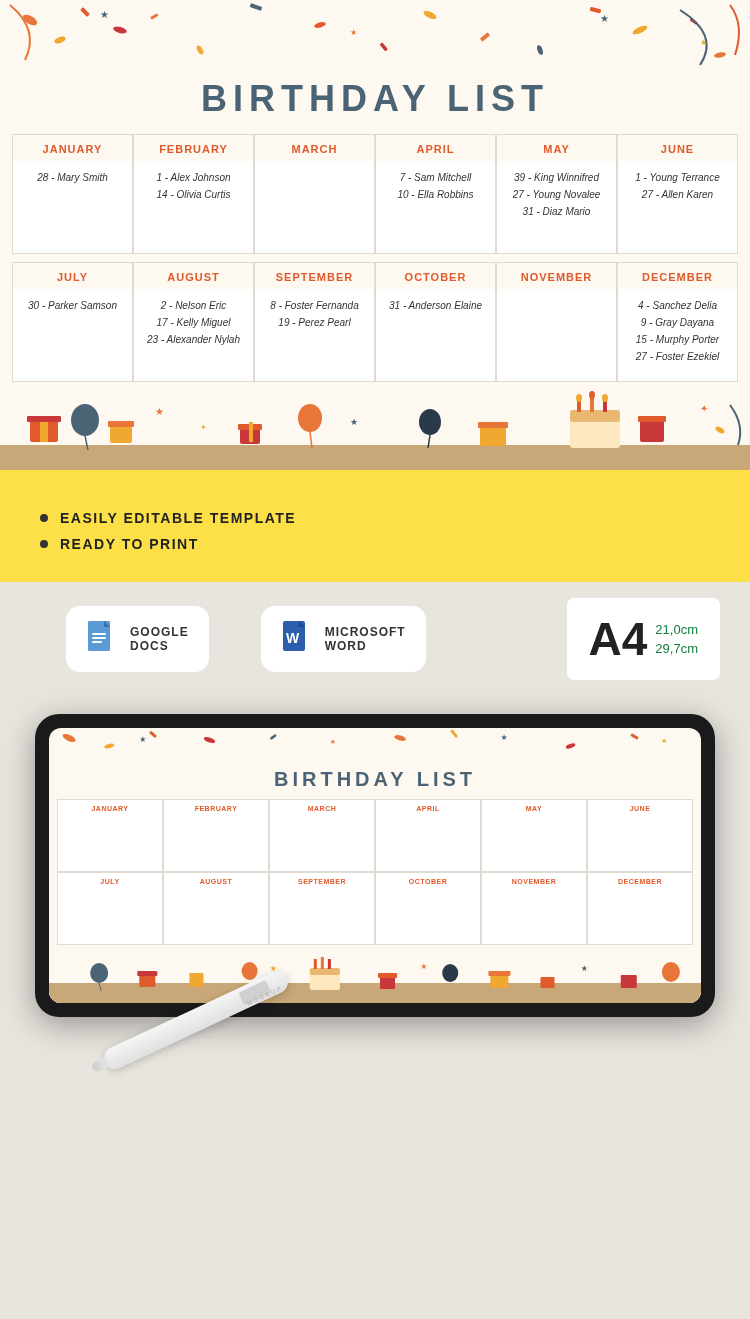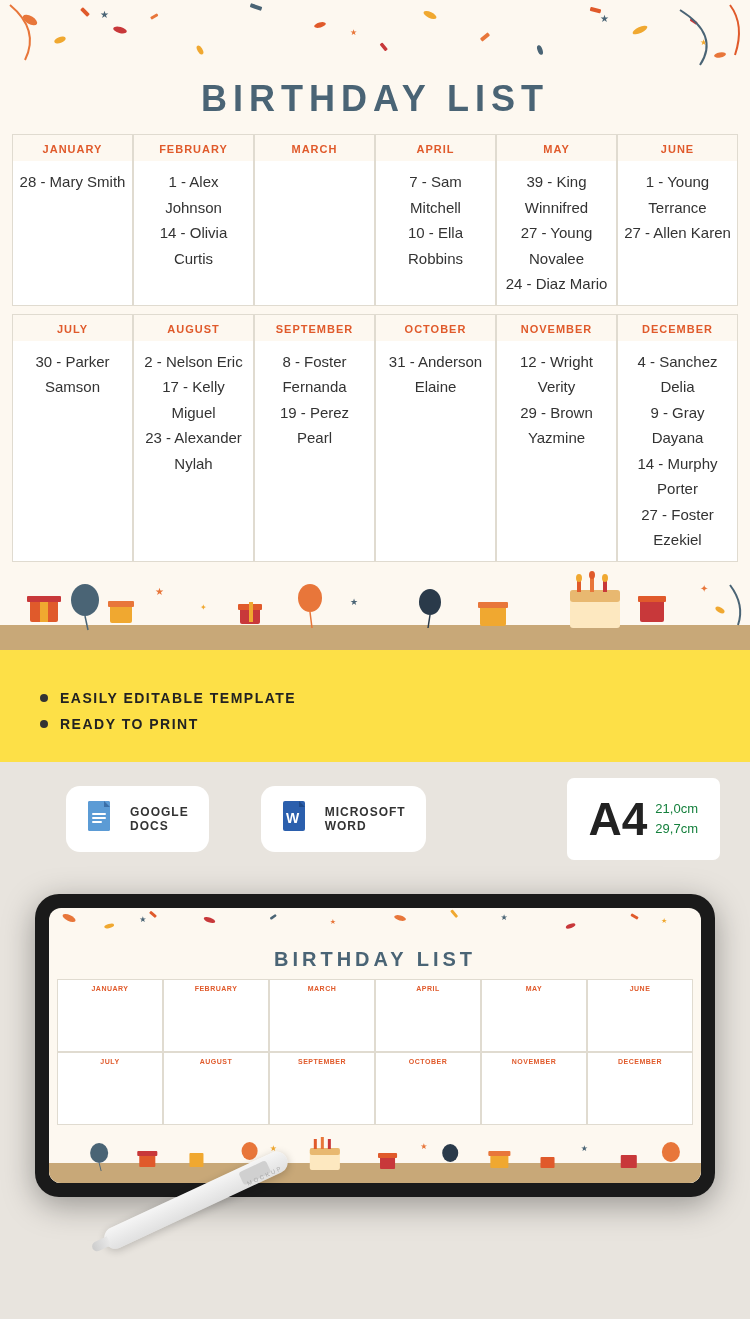--- a/index.html
+++ b/index.html
@@ -65,22 +65,23 @@
     .month-body {
       padding: 8px 6px;
       font-size: 10px;
       color: #333;
       line-height: 1.7;
       text-align: center;
     }
 
     .month-body .entry {
       display: block;
-      font-size: 15px;
+      font-size: 10px;
       color: #333;
+      font-style: italic;
     }
 
     .calendar-row {
       margin-bottom: 8px;
     }
 
     .party-bottom {
       width: 100%;
       height: 80px;
       background: linear-gradient(to bottom, #fdf8f0 0%, #fdf8f0 100%);
@@ -350,21 +351,21 @@
         <div class="month-body">
           <span class="entry">7 - Sam Mitchell</span>
           <span class="entry">10 - Ella Robbins</span>
         </div>
       </div>
       <div class="month-col">
         <div class="month-header">MAY</div>
         <div class="month-body">
           <span class="entry">39 - King Winnifred</span>
           <span class="entry">27 - Young Novalee</span>
-          <span class="entry">24 - Diaz Mario</span>
+          <span class="entry">31 - Diaz Mario</span>
         </div>
       </div>
       <div class="month-col">
         <div class="month-header">JUNE</div>
         <div class="month-body">
           <span class="entry">1 - Young Terrance</span>
           <span class="entry">27 - Allen Karen</span>
         </div>
       </div>
     </div>
@@ -392,31 +393,27 @@
         </div>
       </div>
       <div class="month-col">
         <div class="month-header">OCTOBER</div>
         <div class="month-body">
           <span class="entry">31 - Anderson Elaine</span>
         </div>
       </div>
       <div class="month-col">
         <div class="month-header">NOVEMBER</div>
-        <div class="month-body">
-          <span class="entry">12 - Wright Verity</span>
-          <span class="entry">29 - Brown Yazmine</span>
-        </div>
       </div>
       <div class="month-col">
         <div class="month-header">DECEMBER</div>
         <div class="month-body">
           <span class="entry">4 - Sanchez Delia</span>
           <span class="entry">9 - Gray Dayana</span>
-          <span class="entry">14 - Murphy Porter</span>
+          <span class="entry">15 - Murphy Porter</span>
           <span class="entry">27 - Foster Ezekiel</span>
         </div>
       </div>
     </div>
 
   <div class="party-bottom">
     <svg width="750" height="80" viewBox="0 0 750 80" style="width:100%;height:80px;">
 
       <rect width="750" height="80" fill="#fdf8f0"></rect>
 

